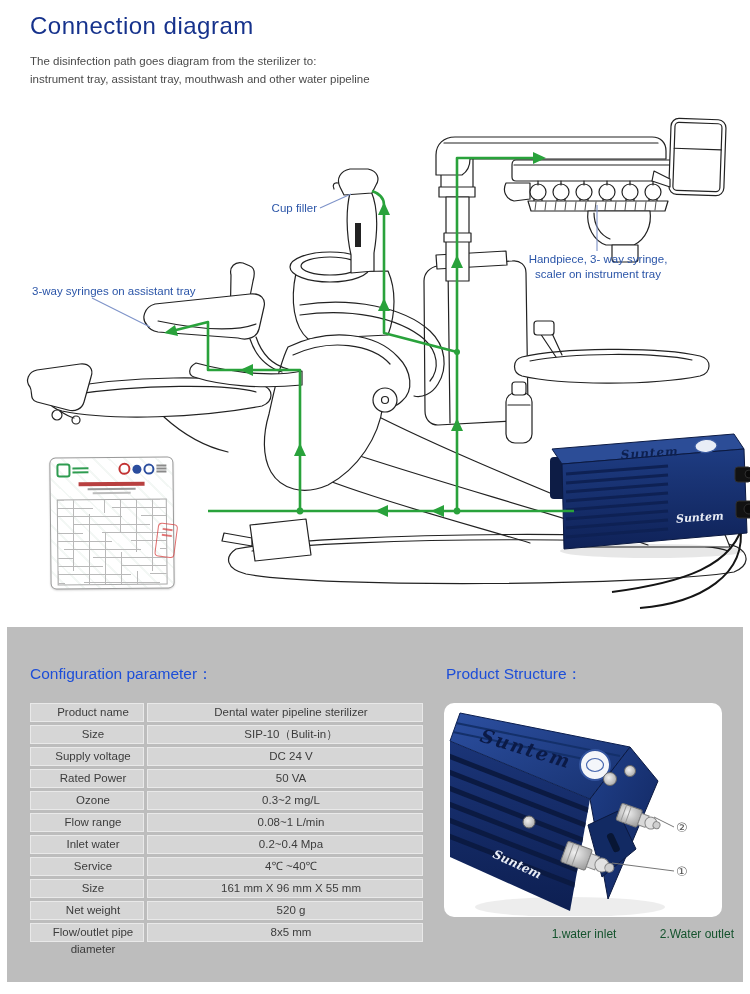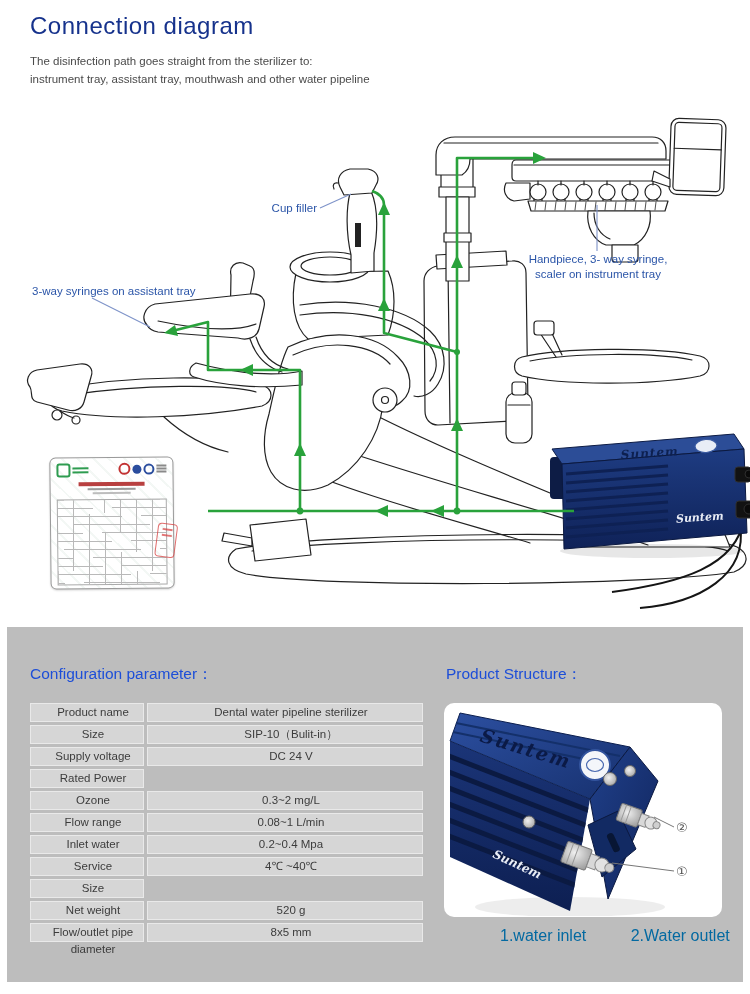--- a/index.html
+++ b/index.html
@@ -41,33 +41,33 @@
   #prod-head{left:446px;top:664px;}
   
   .cfg-table{left:30px;top:703px;width:393px;}
   .cfg-row{display:flex;margin-bottom:3px;}
   .cfg-row .c{background:#d6d6d6;border:1px solid #e9e9e9;box-sizing:border-box;height:19px;
     line-height:17px;font-size:11.5px;color:#3c3c3c;text-align:center;padding-left:12px;}
   .cfg-row .lab{width:114px;margin-right:3px;}
   .cfg-row .val{width:276px;}
   
   .prod-card{left:444px;top:703px;width:278px;height:214px;background:#fff;border-radius:10px;overflow:hidden;}
-  .prod-caps{left:444px;top:927px;width:290px;font-size:16px;color:#0369a1;}
+  .prod-caps{left:444px;top:927px;width:290px;font-size:12px;color:#14532d;text-align:right;}
   .prod-caps span.s1{margin-left:56px;}
   .prod-caps span.s2{margin-left:40px;}
   svg text.lbl{fill:#2b55a8;font-size:11.5px;font-family:"Liberation Sans",sans-serif;}
   svg text.brand{font-family:"DejaVu Serif",serif;font-style:italic;font-weight:bold;}
   svg text.co{fill:#555;font-size:13px;font-family:"DejaVu Sans",sans-serif;}
 </style>
 </head>
 <body>
 
 <div class="abs page-title">Connection diagram</div>
 <div class="abs page-sub">
-  <div>The disinfection path goes straight from the sterilizer to:</div>
+  <div>The disinfection path goes diagram from the sterilizer to:</div>
   <div>instrument tray, assistant tray, mouthwash and other water pipeline</div>
 </div>
 
 <svg id="diagram" class="abs" viewBox="0 0 750 522" width="750" height="522">
   <defs>
     <linearGradient id="gFrontDiag" x1="0" y1="0" x2="0" y2="1">
       <stop offset="0" stop-color="#1e3c82"></stop>
         <stop offset="1" stop-color="#0f2258"></stop>
     </linearGradient>
   </defs>
@@ -286,39 +286,41 @@
   <div class="cfg-row">
       <div class="c lab">Size</div>
       <div class="c val">SIP-10（Bulit-in）</div>
     </div>
   <div class="cfg-row">
       <div class="c lab">Supply voltage</div>
       <div class="c val">DC 24 V</div>
     </div>
   <div class="cfg-row">
       <div class="c lab">Rated Power</div>
+      <div class="c val">50 VA</div>
     </div>
   <div class="cfg-row">
       <div class="c lab">Ozone concentration</div>
       <div class="c val">0.3~2 mg/L</div>
     </div>
   <div class="cfg-row">
       <div class="c lab">Flow range</div>
       <div class="c val">0.08~1 L/min</div>
     </div>
   <div class="cfg-row">
       <div class="c lab">Inlet water pressure</div>
       <div class="c val">0.2~0.4 Mpa</div>
     </div>
   <div class="cfg-row">
       <div class="c lab">Service temperature</div>
       <div class="c val">4℃ ~40℃</div>
     </div>
   <div class="cfg-row">
       <div class="c lab">Size</div>
+      <div class="c val">161 mm X 96 mm X 55 mm</div>
     </div>
   <div class="cfg-row">
       <div class="c lab">Net weight</div>
       <div class="c val">520 g</div>
     </div>
   <div class="cfg-row">
       <div class="c lab">Flow/outlet pipe diameter</div>
       <div class="c val">8x5 mm</div>
     </div>
 </div>

